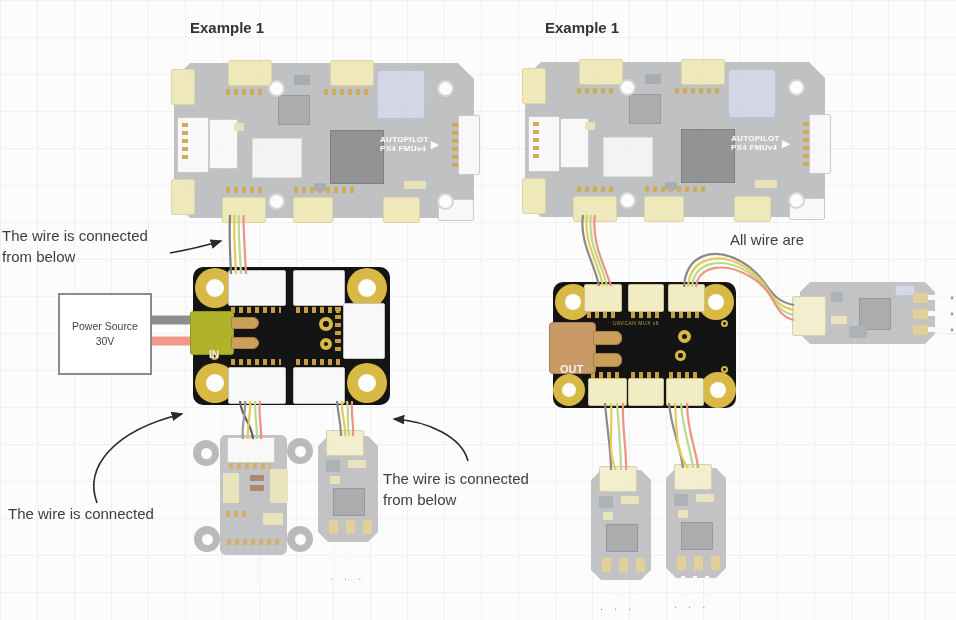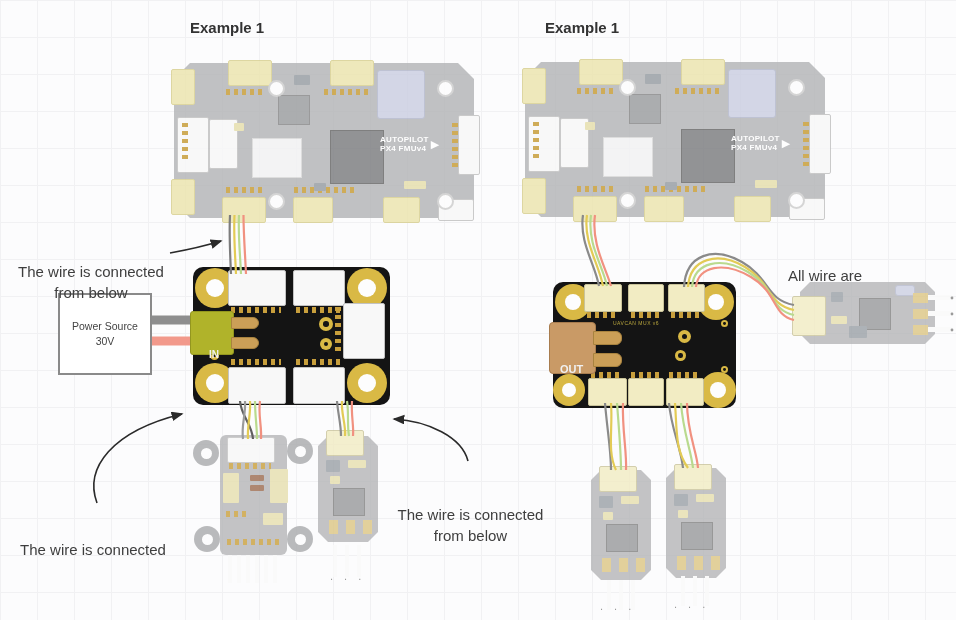--- a/index.html
+++ b/index.html
@@ -2,21 +2,21 @@
 <html><head>
 <meta charset="utf-8">
 <style>
   html,body{margin:0;padding:0;background:#fff;}
   .stage{position:relative;width:956px;height:620px;overflow:hidden;
     background-color:#fcfcfd;
     background-image:linear-gradient(#f1f1f3 1px,transparent 1px),linear-gradient(90deg,#f1f1f3 1px,transparent 1px);
     background-size:37px 37px;
     font-family:"Liberation Sans",sans-serif;}
   .title{position:absolute;font-size:15px;font-weight:bold;color:#333;z-index:6;}
-  .ann{position:absolute;text-align:center;font-size:15px;color:#3e3e3e;line-height:21px;z-index:6;margin-top:36px;}
+  .ann{position:absolute;text-align:left;font-size:15px;color:#3e3e3e;line-height:21px;z-index:6;}
   
   .fmu{position:absolute;width:300px;height:155px;z-index:2;opacity:.85;}
   .fmu-body{position:absolute;left:0;top:0;width:300px;height:155px;background:#b6b7b9;
     clip-path:polygon(16px 0,284px 0,300px 16px,300px 139px,284px 155px,16px 155px,0 139px,0 16px);}
   .tab{position:absolute;background:#ece5b0;border:1px solid #d8d092;border-radius:2px;}
   .cw{position:absolute;background:#f8f8f8;border:1px solid #c2c2c2;border-radius:2px;}
   .cc{position:absolute;background:#f2ecc3;border:1px solid #c9c39a;border-radius:2px;}
   .hole{position:absolute;width:13px;height:13px;border-radius:50%;background:#fdfdfd;border:2px solid #cfcfcf;}
   .chip{position:absolute;background:#808184;border:1px solid #6a6a6a;}
   .mod-w{position:absolute;background:#f2f2f3;border:1px solid #d8d8d8;}

